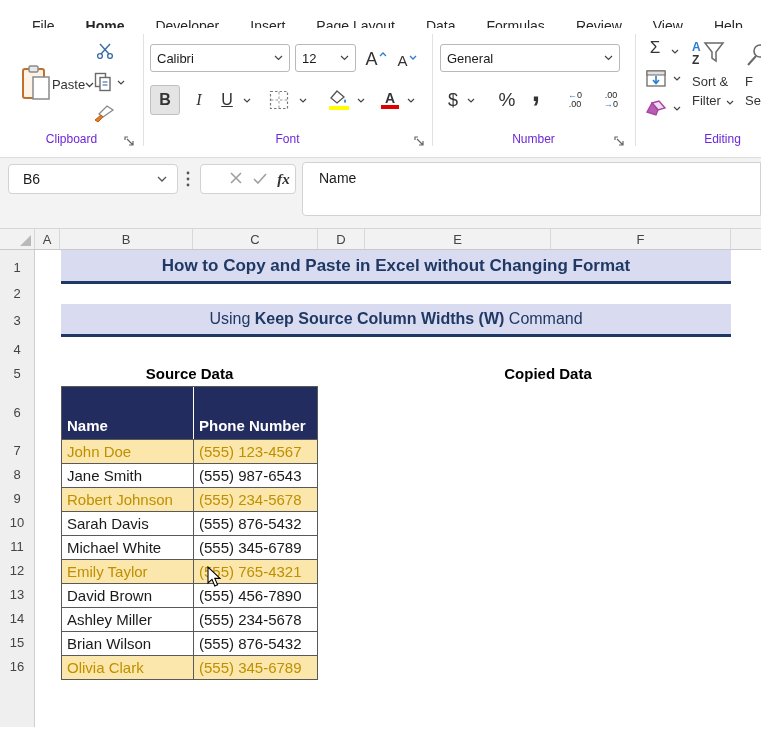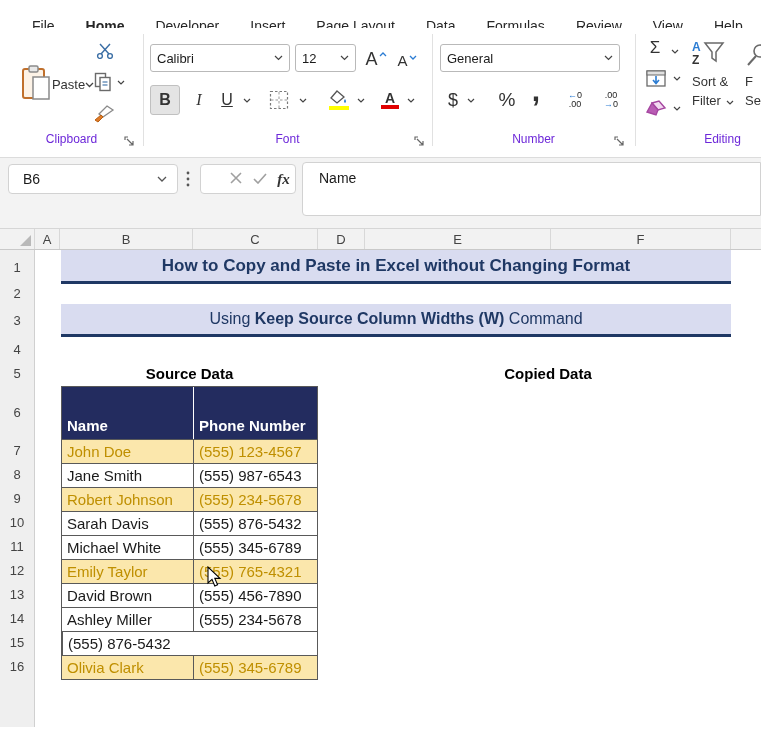--- a/index.html
+++ b/index.html
@@ -475,20 +475,21 @@
       </div>
       <div class="trow">
         <div class="td name">David Brown</div>
         <div class="td phone">(555) 456-7890</div>
       </div>
       <div class="trow">
         <div class="td name">Ashley Miller</div>
         <div class="td phone">(555) 234-5678</div>
       </div>
       <div class="trow">
+        <div class="td name">Brian Wilson</div>
         <div class="td phone">(555) 876-5432</div>
       </div>
       <div class="trow hl">
         <div class="td name">Olivia Clark</div>
         <div class="td phone">(555) 345-6789</div>
       </div>
     </div>
 
     <div class="cursor">
       <svg width="15" height="22" viewBox="0 0 15 22">

